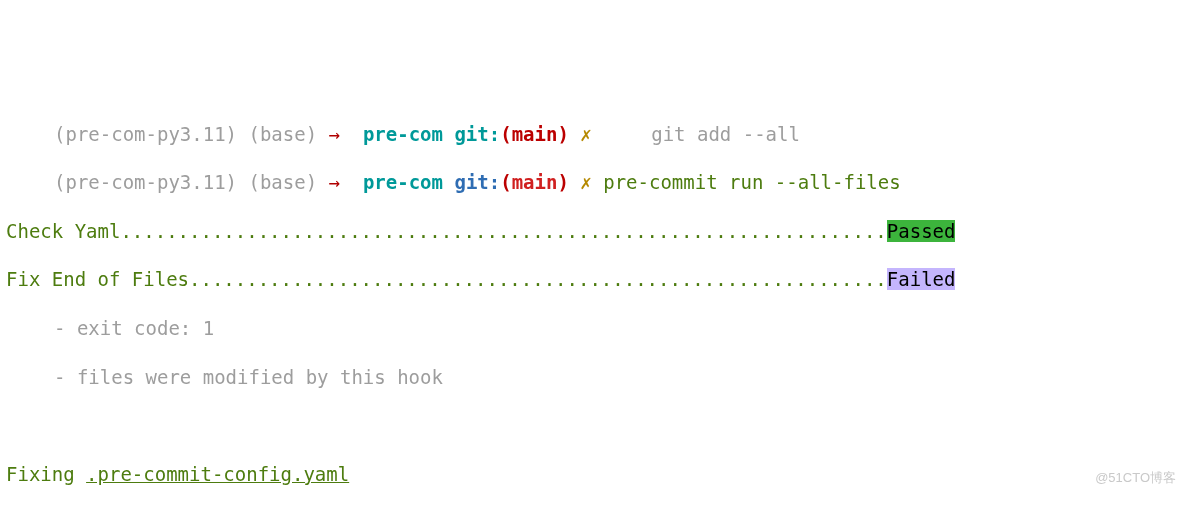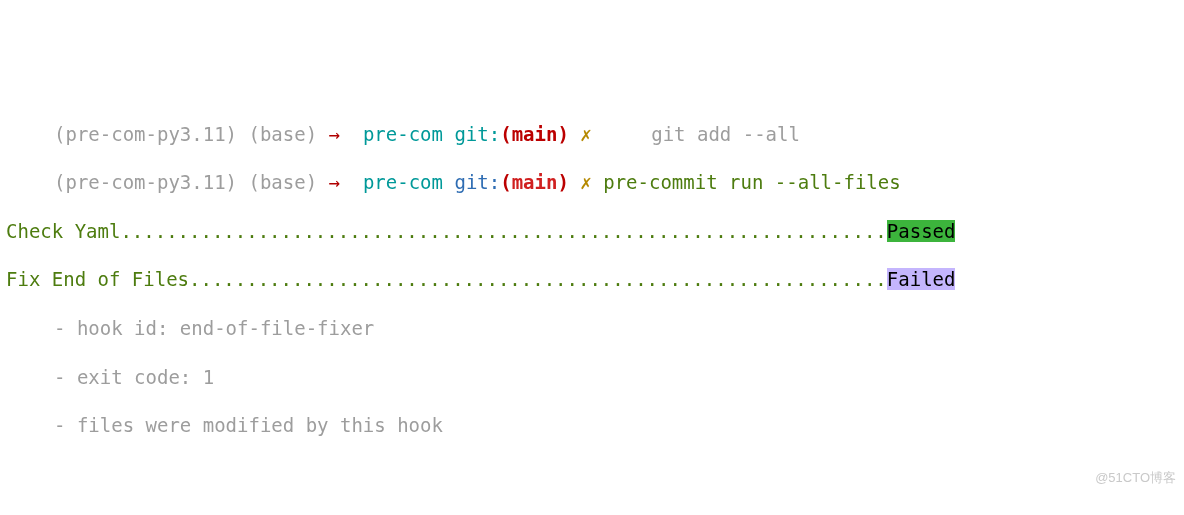--- a/index.html
+++ b/index.html
@@ -11,22 +11,22 @@
     background: #fff;
     white-space: pre;
     padding: 0 6px;
     width: 1184px;
     height: 515px;
     overflow: hidden;
     position: relative;
   }
   .line { display: block; }
   .gray { color: #9d9d9d; margin-left: 48px; }
-  .teal { color: #009999; font-weight: 400; }
-  .blue { color: #2f6db3; font-weight: 400; }
+  .teal { color: #009999; font-weight: 700; }
+  .blue { color: #2f6db3; font-weight: 700; }
   .red-paren { color: #bb0000; font-weight: 600; }
   .red-main { color: #d02020; font-weight: 600; }
   .goldx { color: #b58900; font-weight: 600; }
   .arrow { color: #b00000; }
   .black { color: #4d7c0f; }
   .passed { background: #3cb43c; color: #000; }
   .failed { background: #c4b5fd; color: #000; }
   .underline { text-decoration: underline; }
   .watermark {
     position: absolute;
@@ -41,21 +41,20 @@
 </head>
 <body>
 
 
 
 <div>
 <span class="line"><span class="gray">(pre-com-py3.11) (base)</span> <span class="arrow">→</span>  <span class="teal">pre-com git:</span><span class="red-paren">(main)</span> <span class="goldx">✗</span> <span class="gray">git add --all</span></span>
 <span class="line"><span class="gray">(pre-com-py3.11) (base)</span> <span class="arrow">→</span>  <span class="teal">pre-com</span> <span class="blue">git:</span><span class="red-paren">(</span><span class="red-main">main</span><span class="red-paren">)</span> <span class="goldx">✗</span> <span class="black">pre-commit run --all-files</span></span>
 <span class="line"><span class="black">Check Yaml</span><span class="black">...................................................................</span><span class="passed">Passed</span></span>
 <span class="line"><span class="black">Fix End of Files</span><span class="black">.............................................................</span><span class="failed">Failed</span></span>
-<span class="line gray">- hook id: end-of-file-fixer</span>
 <span class="line gray">- exit code: 1</span>
 <span class="line gray">- files were modified by this hook</span>
 <span class="line"> </span>
 <span class="line"><span class="black">Fixing </span><span class="black underline">.pre-commit-config.yaml</span></span>
 
 
 
 
 
 

